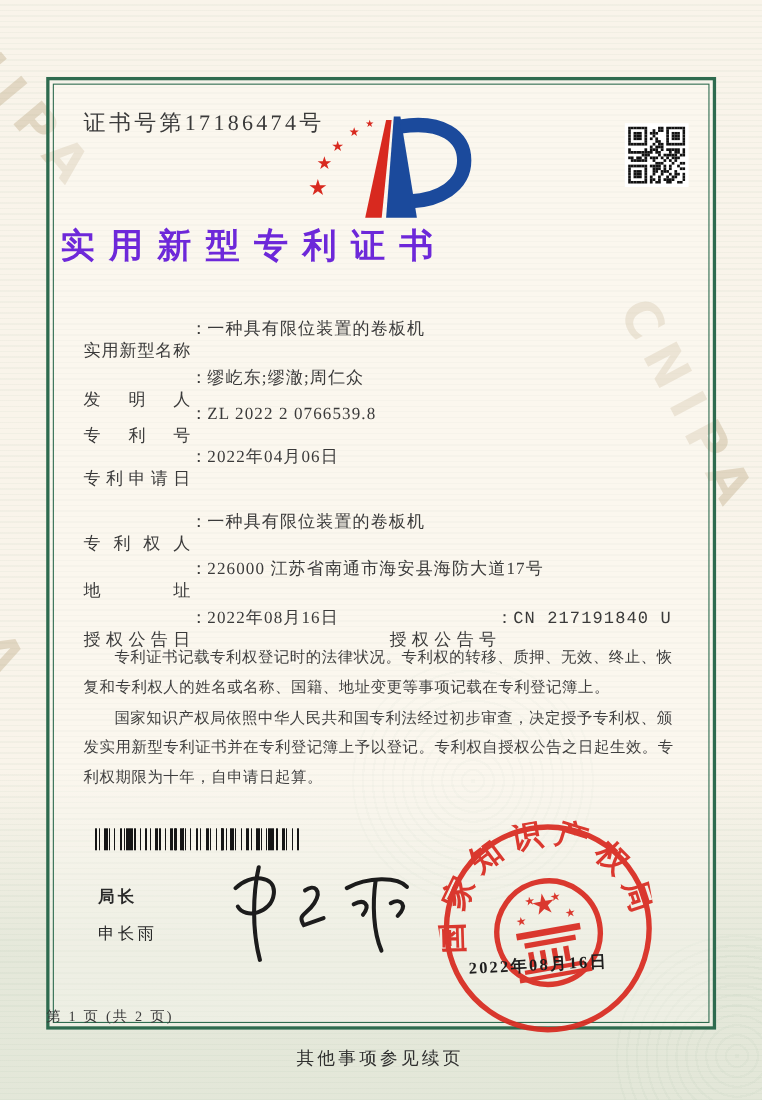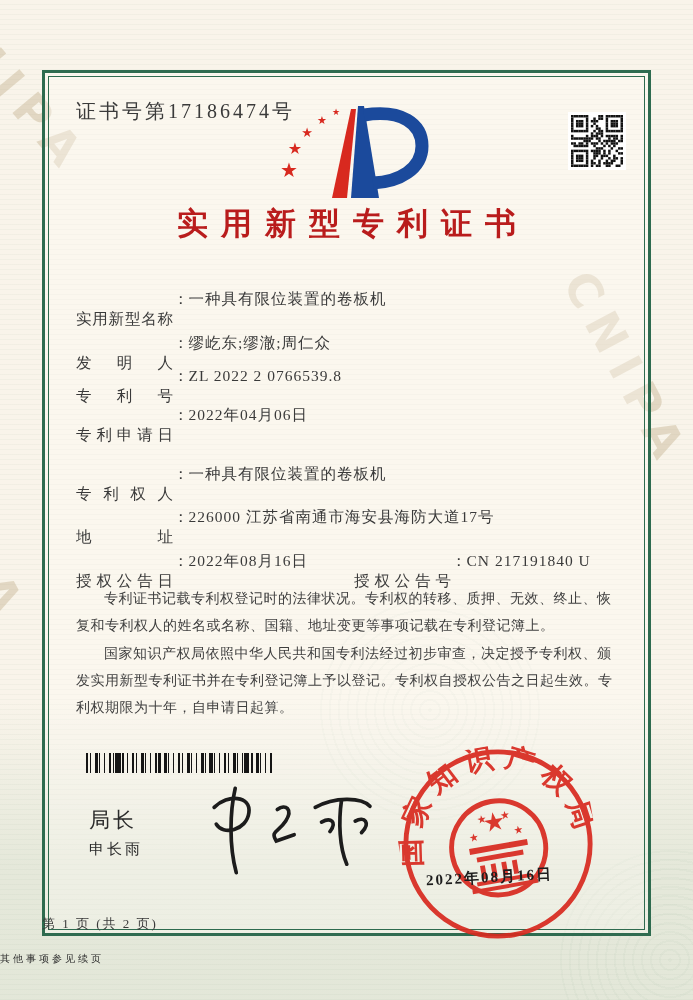--- a/index.html
+++ b/index.html
@@ -34,52 +34,52 @@
     border:3px solid #2e6b4f; background:rgba(255,252,245,0.35);
   }
   .frame-inner { position:absolute; inset:3px; border:1px solid #2e6b4f; }
 
   .cert-no {
     position:absolute; left:76px; top:98px; font-size:20px; letter-spacing:3px; color:#3a3a3a;
   }
   .logo { position:absolute; left:262px; top:102px; width:196px; height:102px; }
   .qr { position:absolute; left:568px; top:112px; width:58px; height:58px; background:#fff; padding:3px; }
   .title {
-    position:absolute; left:42px; top:203px; width:609px; text-align:center;
-    font-size:31px; font-weight:bold; letter-spacing:13px; color:#b91c1c; text-indent:13px;
+    position:absolute; left:42px; top:203px; width:609px; text-align:left;
+    font-size:31px; font-weight:bold; letter-spacing:13px; color:#6d28d9; text-indent:13px;
   }
 
   .row { position:absolute; left:76px; width:545px; font-size:15.5px; color:#3a3a3a; white-space:nowrap; }
   .label { display:inline-block; width:97px; text-align:justify; text-align-last:justify; vertical-align:top;margin-top:20px; }
   .colon { display:inline-block; }
   .value { letter-spacing:1px; }
-  .pair2 { margin-left:46px; }
+  .pair2 { margin-left:46px;font-family:Liberation Mono, monospace; }
 
   .paragraphs { position:absolute; left:76px; top:585px; width:544px; font-size:14px; line-height:1.95; color:#3f3f3f; }
   .paragraphs p { text-indent:2em; letter-spacing:0.5px; }
 
   .barcode {
     position:absolute; left:86px; top:753px; width:187px; height:20px;
     background:
       repeating-linear-gradient(90deg,#151515 0 2px,transparent 2px 4px,#151515 4px 5px,transparent 5px 9px,#151515 9px 12px,transparent 12px 13px,#151515 13px 14px,transparent 14px 18px,#151515 18px 19px,transparent 19px 23px),
       repeating-linear-gradient(90deg,transparent 0 29px,#151515 29px 32px,transparent 32px 37px,#151515 37px 38px,transparent 38px 43px);
   }
 
-  .officer-title { position:absolute; left:89px; top:806px; font-size:21px; letter-spacing:3px; color:#2a2a2a; }
+  .officer-title { position:absolute; left:89px; top:806px; font-size:15px; letter-spacing:3px; color:#2a2a2a;font-weight:bold; }
   .officer-name  { position:absolute; left:89px; top:840px; font-size:15px; letter-spacing:3px; color:#2a2a2a; }
   .signature { position:absolute; left:196px; top:780px; width:190px; height:100px; }
 
   .seal { position:absolute; left:400px; top:746px; width:196px; height:196px; transform:rotate(-10deg); opacity:.92; }
   .seal-date {
     position:absolute; left:426px; top:868px; font-size:15px; color:#1d1d1d;
     letter-spacing:2px; transform:rotate(-3deg); white-space:nowrap; font-weight:bold;
   }
 
   .page-no { position:absolute; left:42px; top:915px; width:609px; text-align:left; font-size:13px; color:#3a3a3a; letter-spacing:2px; }
-  .continue-note { position:absolute; left:0; top:952px; width:691px; text-align:left; font-size:10px; color:#2f2f2f; letter-spacing:3px; }
+  .continue-note { position:absolute; left:0; top:952px; width:691px; text-align:center; font-size:16px; color:#2f2f2f; letter-spacing:3px; }
 </style>
 </head>
 <body>
 
 <div class="page">
 
   <div class="texture-lines"></div>
   <div class="green-tint"></div>
   <div class="rings" style="left:320px; top:600px; width:220px; height:220px;"></div>
   <div class="rings" style="left:560px; top:850px; width:220px; height:220px;"></div>

